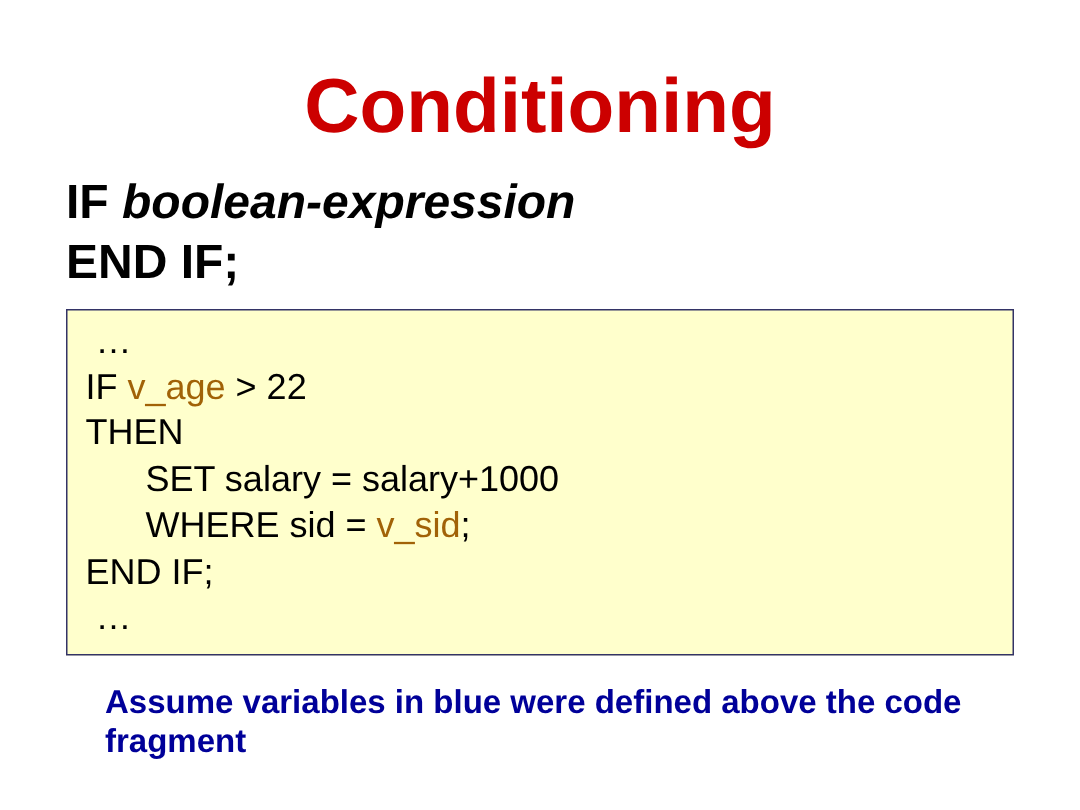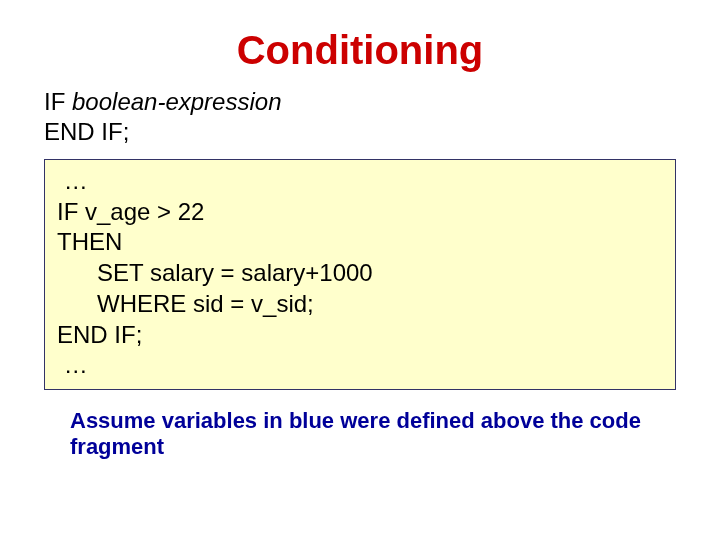--- a/index.html
+++ b/index.html
@@ -12,31 +12,32 @@
     color: #000;
   }
   .slide {
     position: relative;
     width: 720px;
     height: 540px;
     box-sizing: border-box;
   }
   .title {
     text-align: center;
-    font-size: 40px;
+    font-size: 51px;
     font-weight: bold;
     color: #cc0000;
-    margin-top: 28px;
+    margin-top: 41px;
     margin-bottom: 14px;
   }
   .syntax-block {
     margin-left: 44px;
-    font-size: 24px;
+    font-size: 32px;
     line-height: 1.25;
     color: #000;
+    font-weight: bold;
   }
   .syntax-line {
     white-space: pre;
   }
   .code-box {
     margin: 12px 44px 0 44px;
     border: 1px solid #333366;
     background: #ffffcc;
     padding: 6px 12px 8px 12px;
     font-size: 24px;
@@ -44,21 +45,21 @@
     color: #000;
   }
   .code-line {
     white-space: pre;
   }
   .indent {
     display: inline-block;
     width: 40px;
   }
   .var {
-    color: #000000;
+    color: #a16207;
   }
   .footnote {
     margin: 18px 44px 0 70px;
     font-size: 22px;
     font-weight: bold;
     color: #000099;
   }
 </style>
 </head>
 <body>

